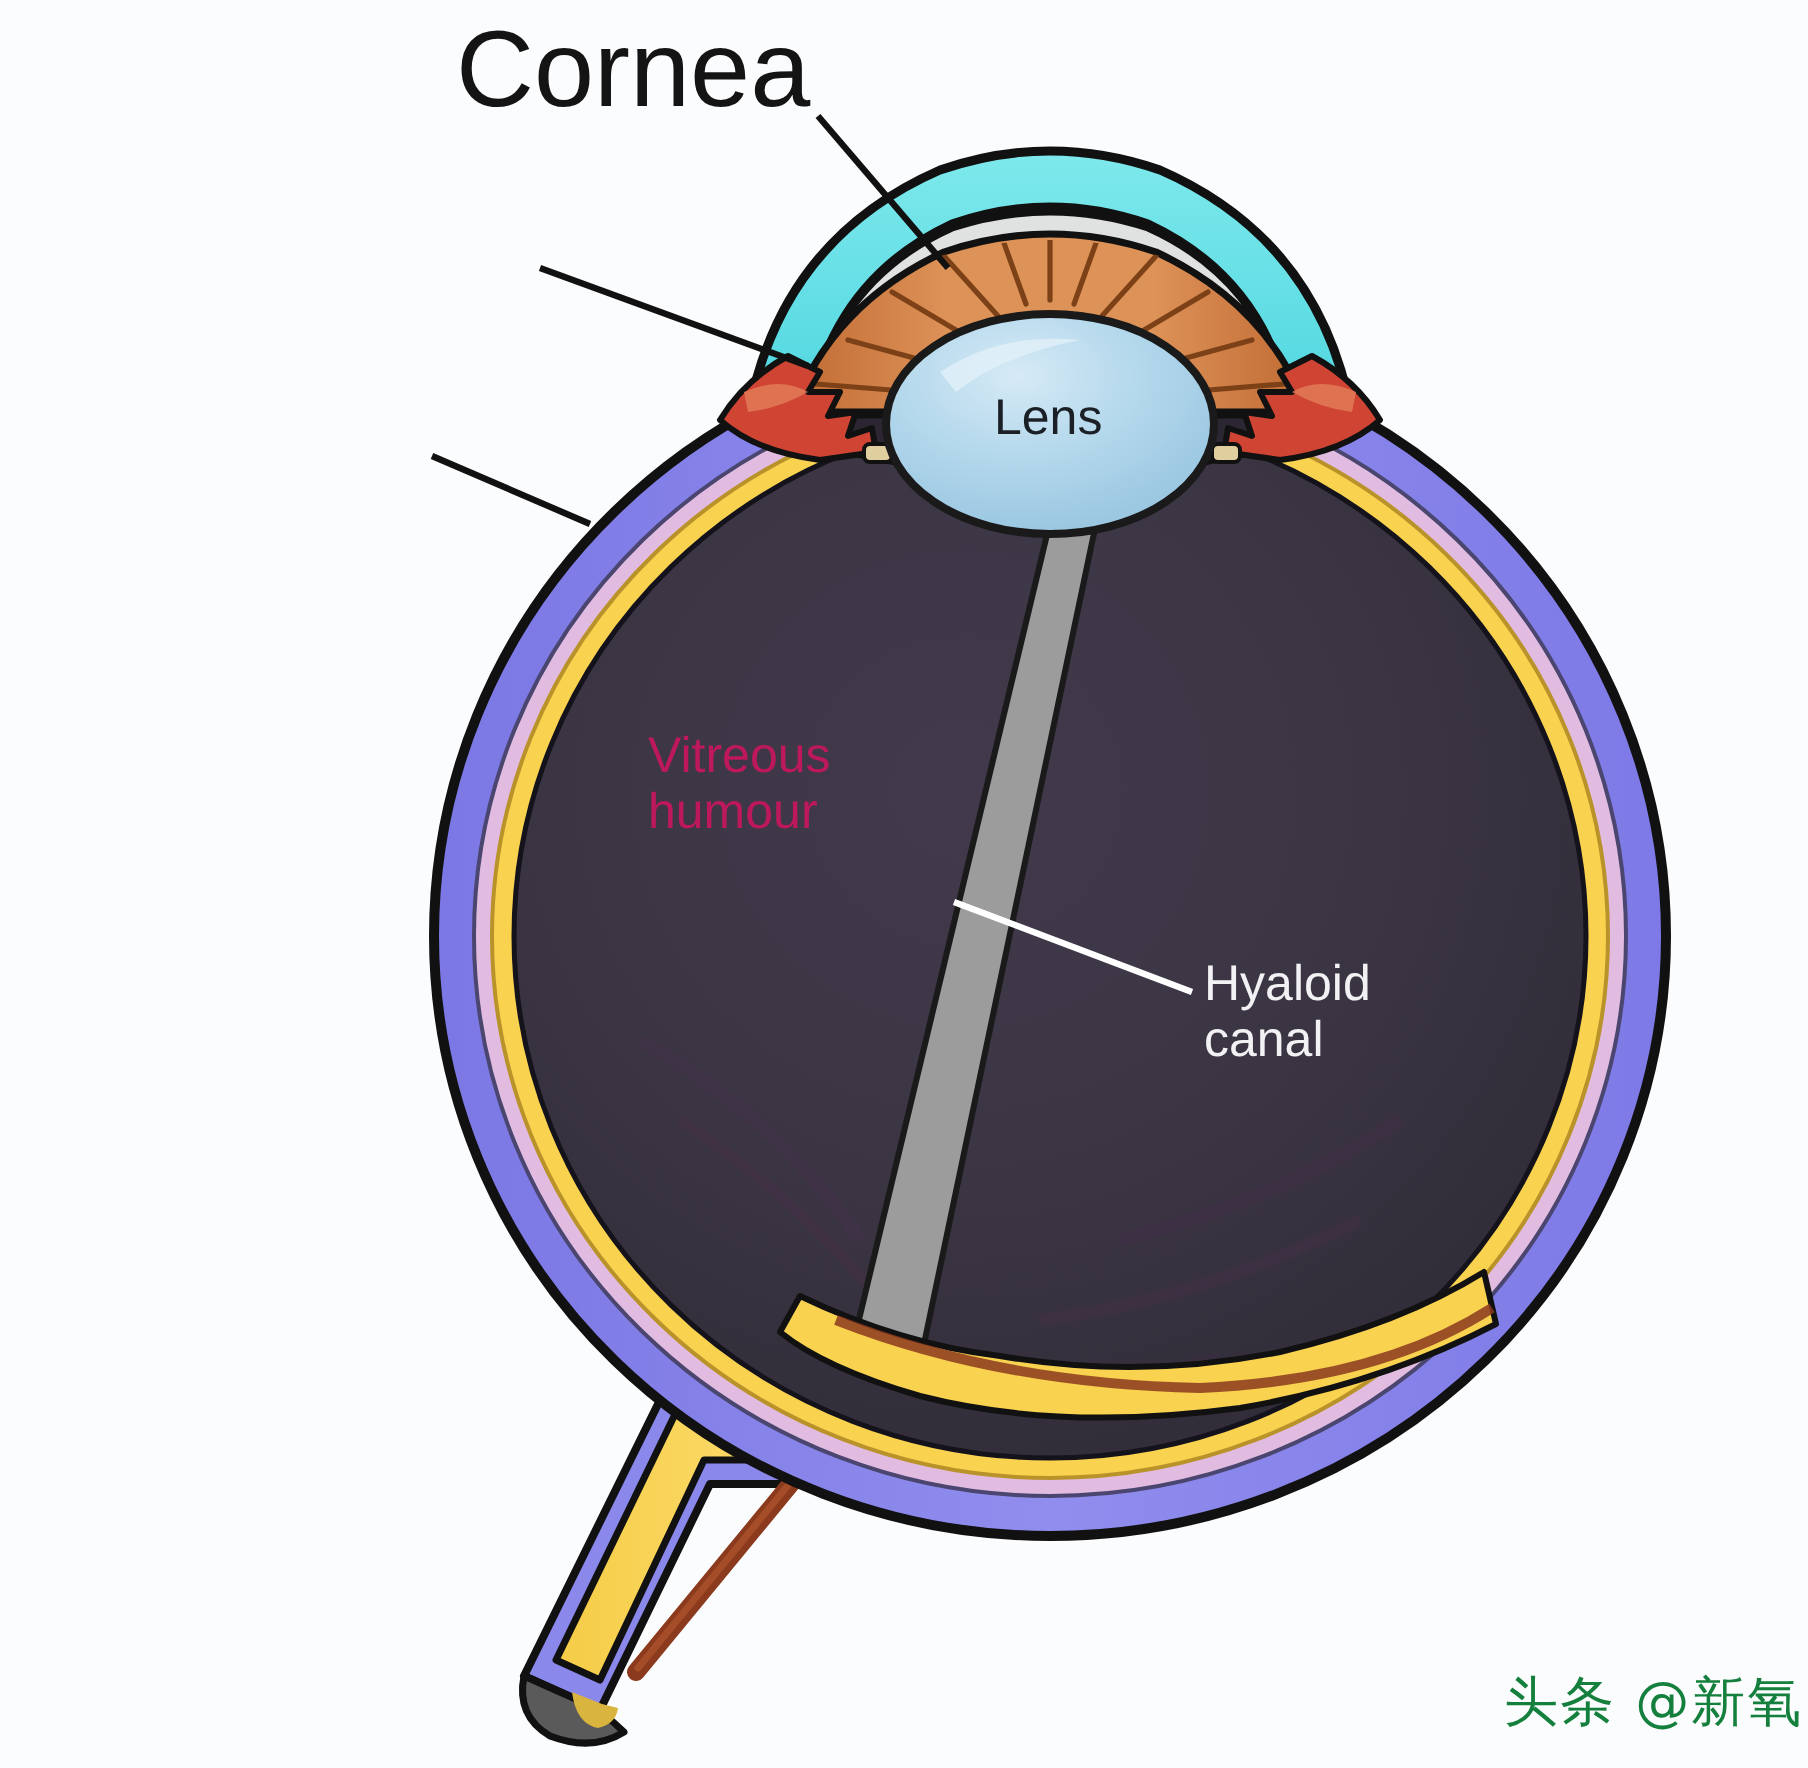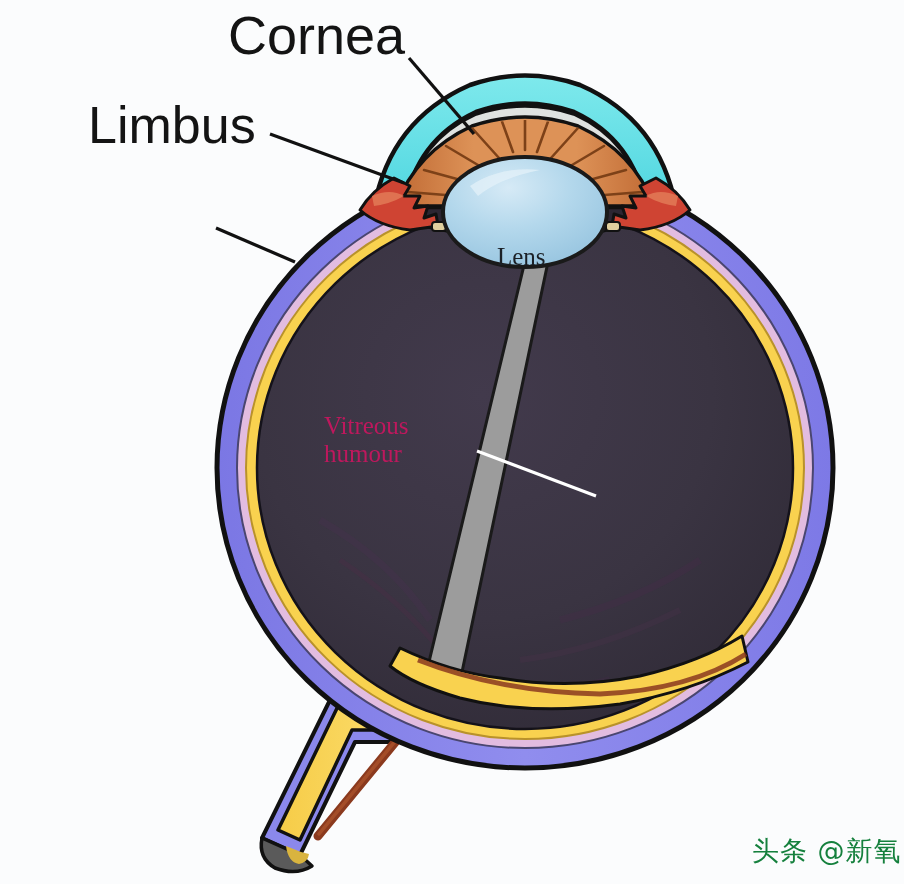--- a/index.html
+++ b/index.html
@@ -45,23 +45,22 @@
   #label-sclera {
     left: 20px;
     top: 196px;
     font-size: 50px;
     font-weight: 700;
     letter-spacing: -0.5px;
   }
   .int-label {
     position: absolute;
     white-space: nowrap;
-    font-family: Liberation Serif, serif;
+    font-family: Liberation Sans, sans-serif;
     line-height: 1.12;
-    margin-top: 48px;
   }
   #label-lens {
     left: 497px;
     top: 195px;
     font-size: 25px;
     color: #1b2026;
   }
   #label-vitreous {
     left: 324px;
     top: 364px;
@@ -204,26 +203,29 @@
     <g>
       <line x1="409" y1="58" x2="474" y2="134" stroke="#111111" stroke-width="3.2"></line>
       <line x1="270" y1="134" x2="404" y2="183" stroke="#111111" stroke-width="3.2"></line>
       <line x1="216" y1="228" x2="295" y2="262" stroke="#111111" stroke-width="3.2"></line>
       <line x1="477" y1="451" x2="596" y2="496" stroke="#ffffff" stroke-width="3.2"></line>
     </g>
   </svg>
 
   <div class="ext-label" id="label-cornea">Cornea</div>
 
-  <div class="ext-label" id="label-limbus">Limbus</div>
 
 
   <div class="int-label" id="label-lens">Lens</div>
 
   <div class="int-label" id="label-vitreous">
     <div>Vitreous</div>
     <div>humour</div>
   </div>
 
+  <div class="int-label" id="label-hyaloid">
+    <div>Hyaloid</div>
+    <div>canal</div>
+  </div>
 
   <div id="watermark">头条 @新氧</div>
 
 </div>
 
 </body></html>

